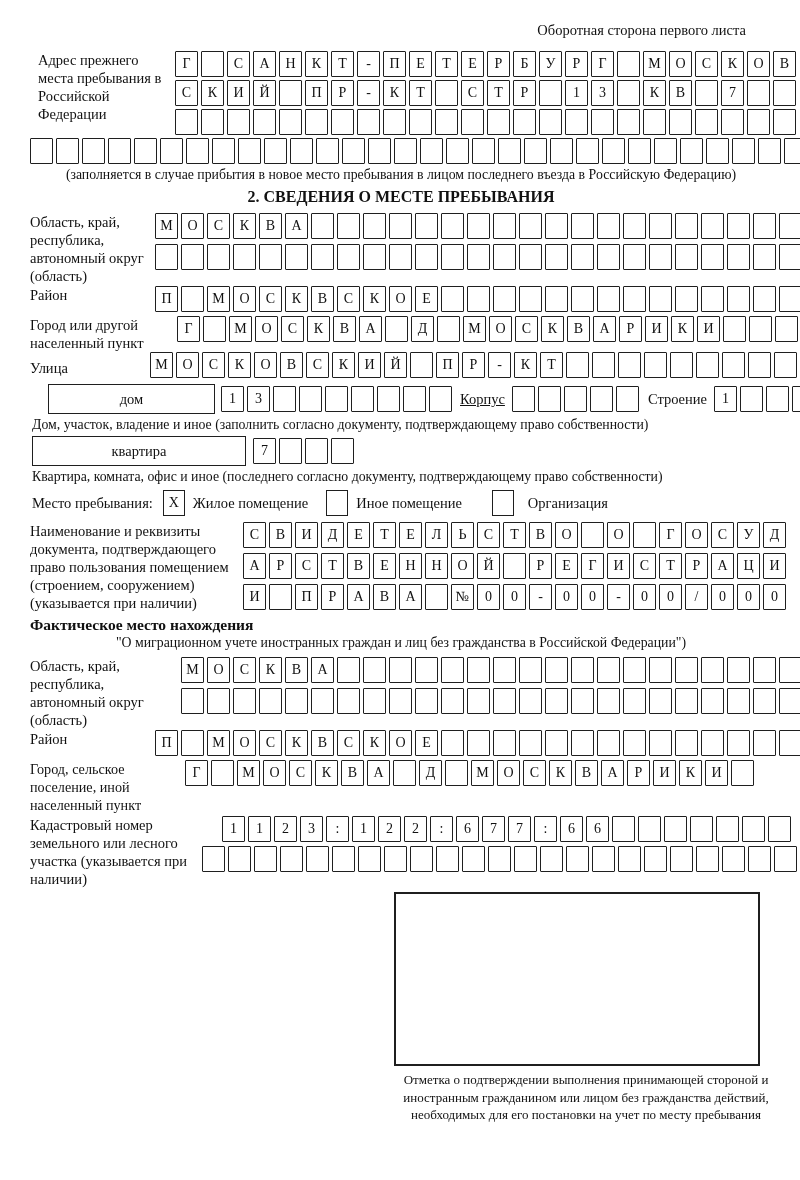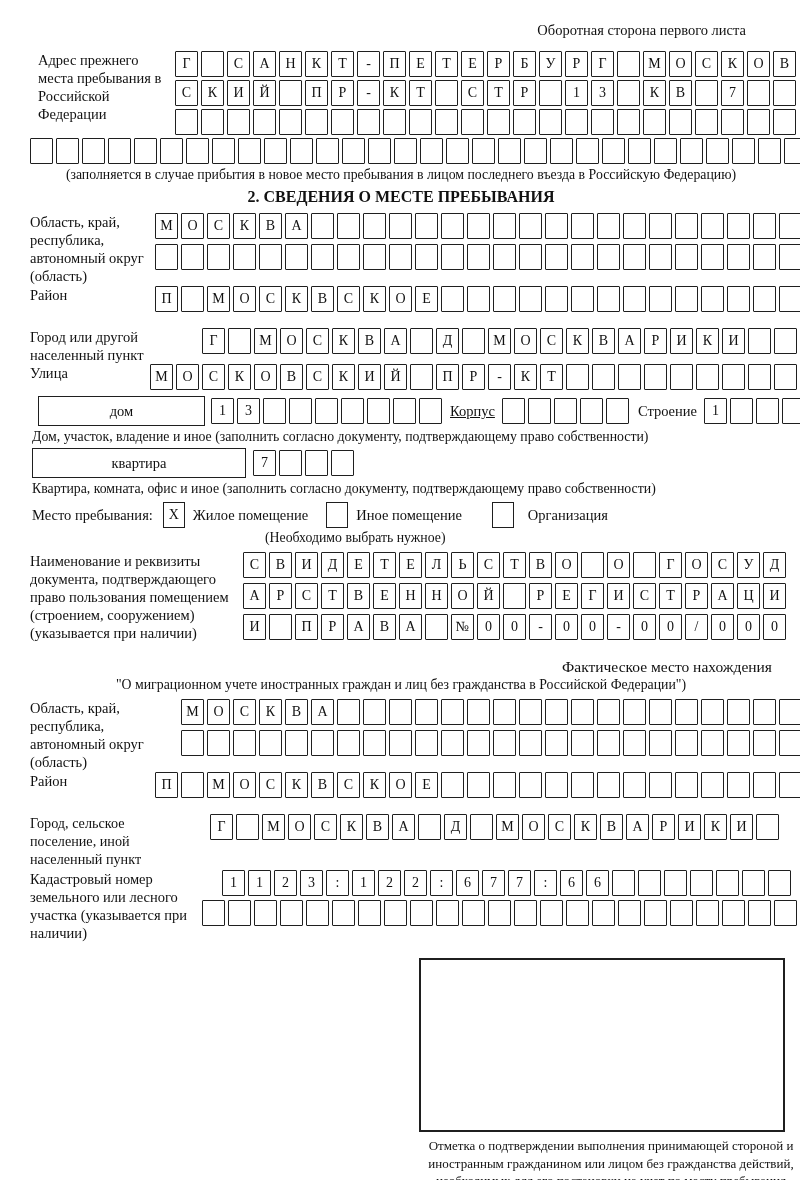--- a/index.html
+++ b/index.html
@@ -18,39 +18,39 @@
   .cells{display:flex;gap:3px;}
   .cell{
     width:21px;height:24px;flex-shrink:0;
     border:1.5px solid #1f1f1f;border-radius:1px;
     display:flex;align-items:center;justify-content:center;
     font-size:14px;line-height:1;
   }
   .note{font-size:13.8px;line-height:17px;}
   .center{text-align:center;}
   .title{font-size:16px;font-weight:bold;text-align:center;}
-  .subtitle{font-size:15.5px;font-weight:normal;text-align:right;}
+  .subtitle{font-size:15.5px;font-weight:bold;text-align:left;}
   .wordbox{
     border:1.6px solid #1f1f1f;height:28px;flex-shrink:0;
     display:flex;align-items:center;justify-content:center;
     font-size:14.5px;
   }
   .cb{
     width:20px;height:24px;flex-shrink:0;
     border:1.6px solid #1f1f1f;
     display:flex;align-items:center;justify-content:center;
     font-size:14px;
   }
   .opt-label{font-size:14.5px;line-height:24px;}
   .stamp-box{
     width:362px;height:170px;border:2px solid #1f1f1f;
     margin-left:4px;
   }
   .stamp-caption{width:392px;font-size:13px;line-height:17.5px;text-align:center;margin-top:5px;}
-  .mt2{margin-top:2px;} .mt3{margin-top:3px;} .mt4{margin-top:16px;gap:25px;}
+  .mt2{margin-top:2px;} .mt3{margin-top:3px;} .mt4{margin-top:4px;}
   .mt5{margin-top:5px;} .mt6{margin-top:6px;} .mt7{margin-top:7px;}
 </style>
 </head>
 <body>
 
 <div class="page">
 
   <div class="corner-note">Оборотная сторона первого листа</div>
 
   <div class="row" style="margin-top:12px;">
@@ -287,21 +287,21 @@
         <div class="cell">И</div>
         <div class="cell">К</div>
         <div class="cell">И</div>
         <div class="cell"></div>
         <div class="cell"></div>
         <div class="cell"></div>
       </div>
   </div>
 
   <div class="row" style="margin-top:0;">
-    <div class="lbl" style="width:120px;">Улица</div>
+    <div class="lbl" style="width:120px;margin-top:7px;">Улица</div>
     <div class="cells">
         <div class="cell">М</div>
         <div class="cell">О</div>
         <div class="cell">С</div>
         <div class="cell">К</div>
         <div class="cell">О</div>
         <div class="cell">В</div>
         <div class="cell">С</div>
         <div class="cell">К</div>
         <div class="cell">И</div>
@@ -317,21 +317,21 @@
         <div class="cell"></div>
         <div class="cell"></div>
         <div class="cell"></div>
         <div class="cell"></div>
         <div class="cell"></div>
         <div class="cell"></div>
         <div class="cell"></div>
       </div>
   </div>
 
-  <div class="row mt6" style="align-items:center;margin-left:8px;text-align:center;">
+  <div class="row mt6" style="align-items:center;margin-left:18px;text-align:center;">
     <div class="wordbox" style="width:165px;">дом</div>
     <div class="cells" style="margin-left:6px;">
         <div class="cell">1</div>
         <div class="cell">3</div>
         <div class="cell"></div>
         <div class="cell"></div>
         <div class="cell"></div>
         <div class="cell"></div>
         <div class="cell"></div>
         <div class="cell"></div>
@@ -357,32 +357,31 @@
 
   <div class="row mt3" style="align-items:center;margin-left:2px;">
     <div class="wordbox" style="width:212px;">квартира</div>
     <div class="cells" style="margin-left:7px;">
         <div class="cell">7</div>
         <div class="cell"></div>
         <div class="cell"></div>
         <div class="cell"></div>
       </div>
   </div>
-  <div class="note mt2" style="margin-left:2px;">Квартира, комната, офис и иное (заполнить согласно документу, подтверждающему право собственности)</div>
+  <div class="note mt2" style="margin-left:2px;">Квартира, комната, офис и иное (последнего согласно документу, подтверждающему право собственности)</div>
 
   <div class="row mt5" style="align-items:center;margin-left:2px;">
     <div class="lbl">Место пребывания:</div>
     <span class="cb" style="margin-left:10px;">X</span>
     <span class="opt-label" style="margin-left:8px;">Жилое помещение</span>
     <span class="cb" style="margin-left:18px;"></span>
     <span class="opt-label" style="margin-left:8px;">Иное помещение</span>
     <span class="cb" style="margin-left:30px;"></span>
     <span class="opt-label" style="margin-left:14px;text-align:center;">Организация</span>
   </div>
-  <div class="note" style="padding-left:235px;margin-top:1px;">(Необходимо выбрать нужное)</div>
 
   <div class="row mt6">
     <div class="lbl" style="width:213px;">Наименование и реквизиты документа, подтверждающего право пользования помещением (строением, сооружением) (указывается при наличии)</div>
     <div class="cellcol" style="gap:5px;">
       <div class="cells">
           <div class="cell">С</div>
           <div class="cell">В</div>
           <div class="cell">И</div>
           <div class="cell">Д</div>
           <div class="cell">Е</div>

